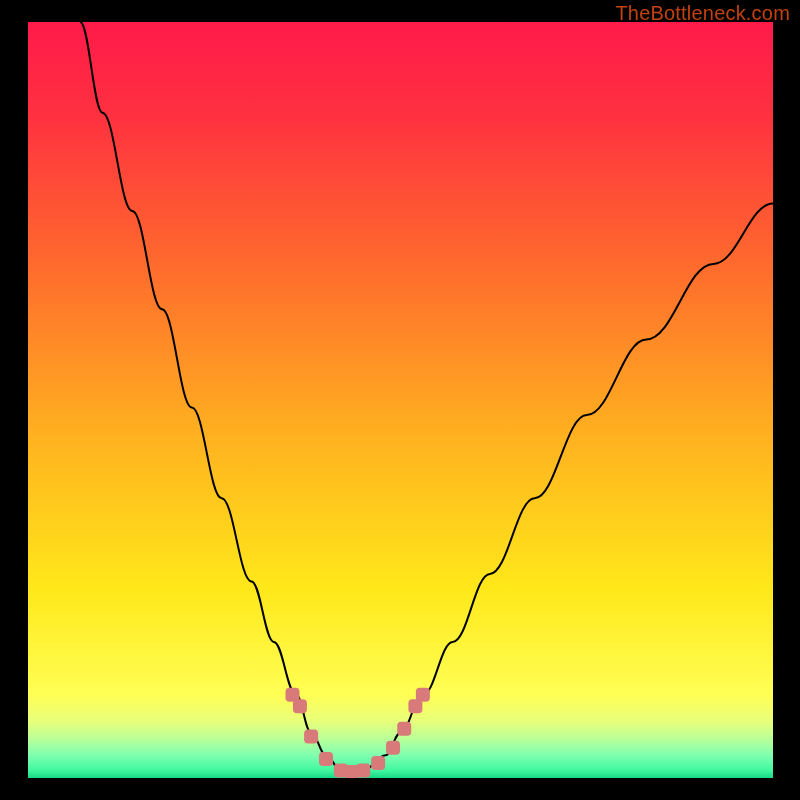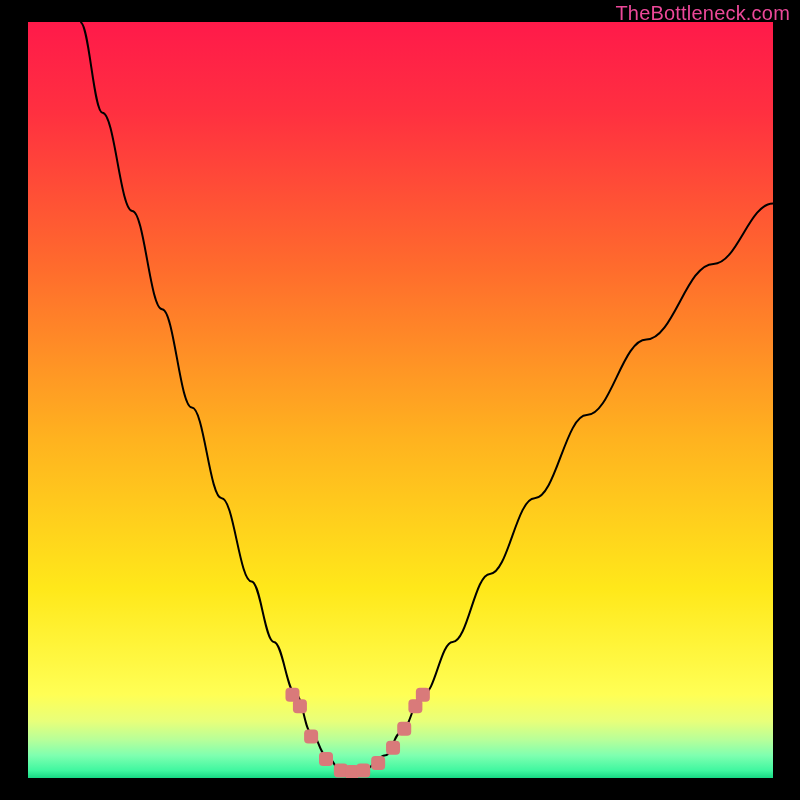--- a/index.html
+++ b/index.html
@@ -37,21 +37,21 @@
       var(--c7) 95%,
       var(--c8) 97%,
       var(--c9) 99%,
       var(--c10) 100%
     );
   }
   .watermark {
     position: absolute;
     top: 2px;
     right: 10px;
-    color: #ec4899;
+    color: #c2410c;
     font-size: 20px;
     letter-spacing: 0.2px;
   }
   svg.curve {
     position: absolute;
     left: 0;
     top: 0;
     width: 745px;
     height: 756px;
   }

